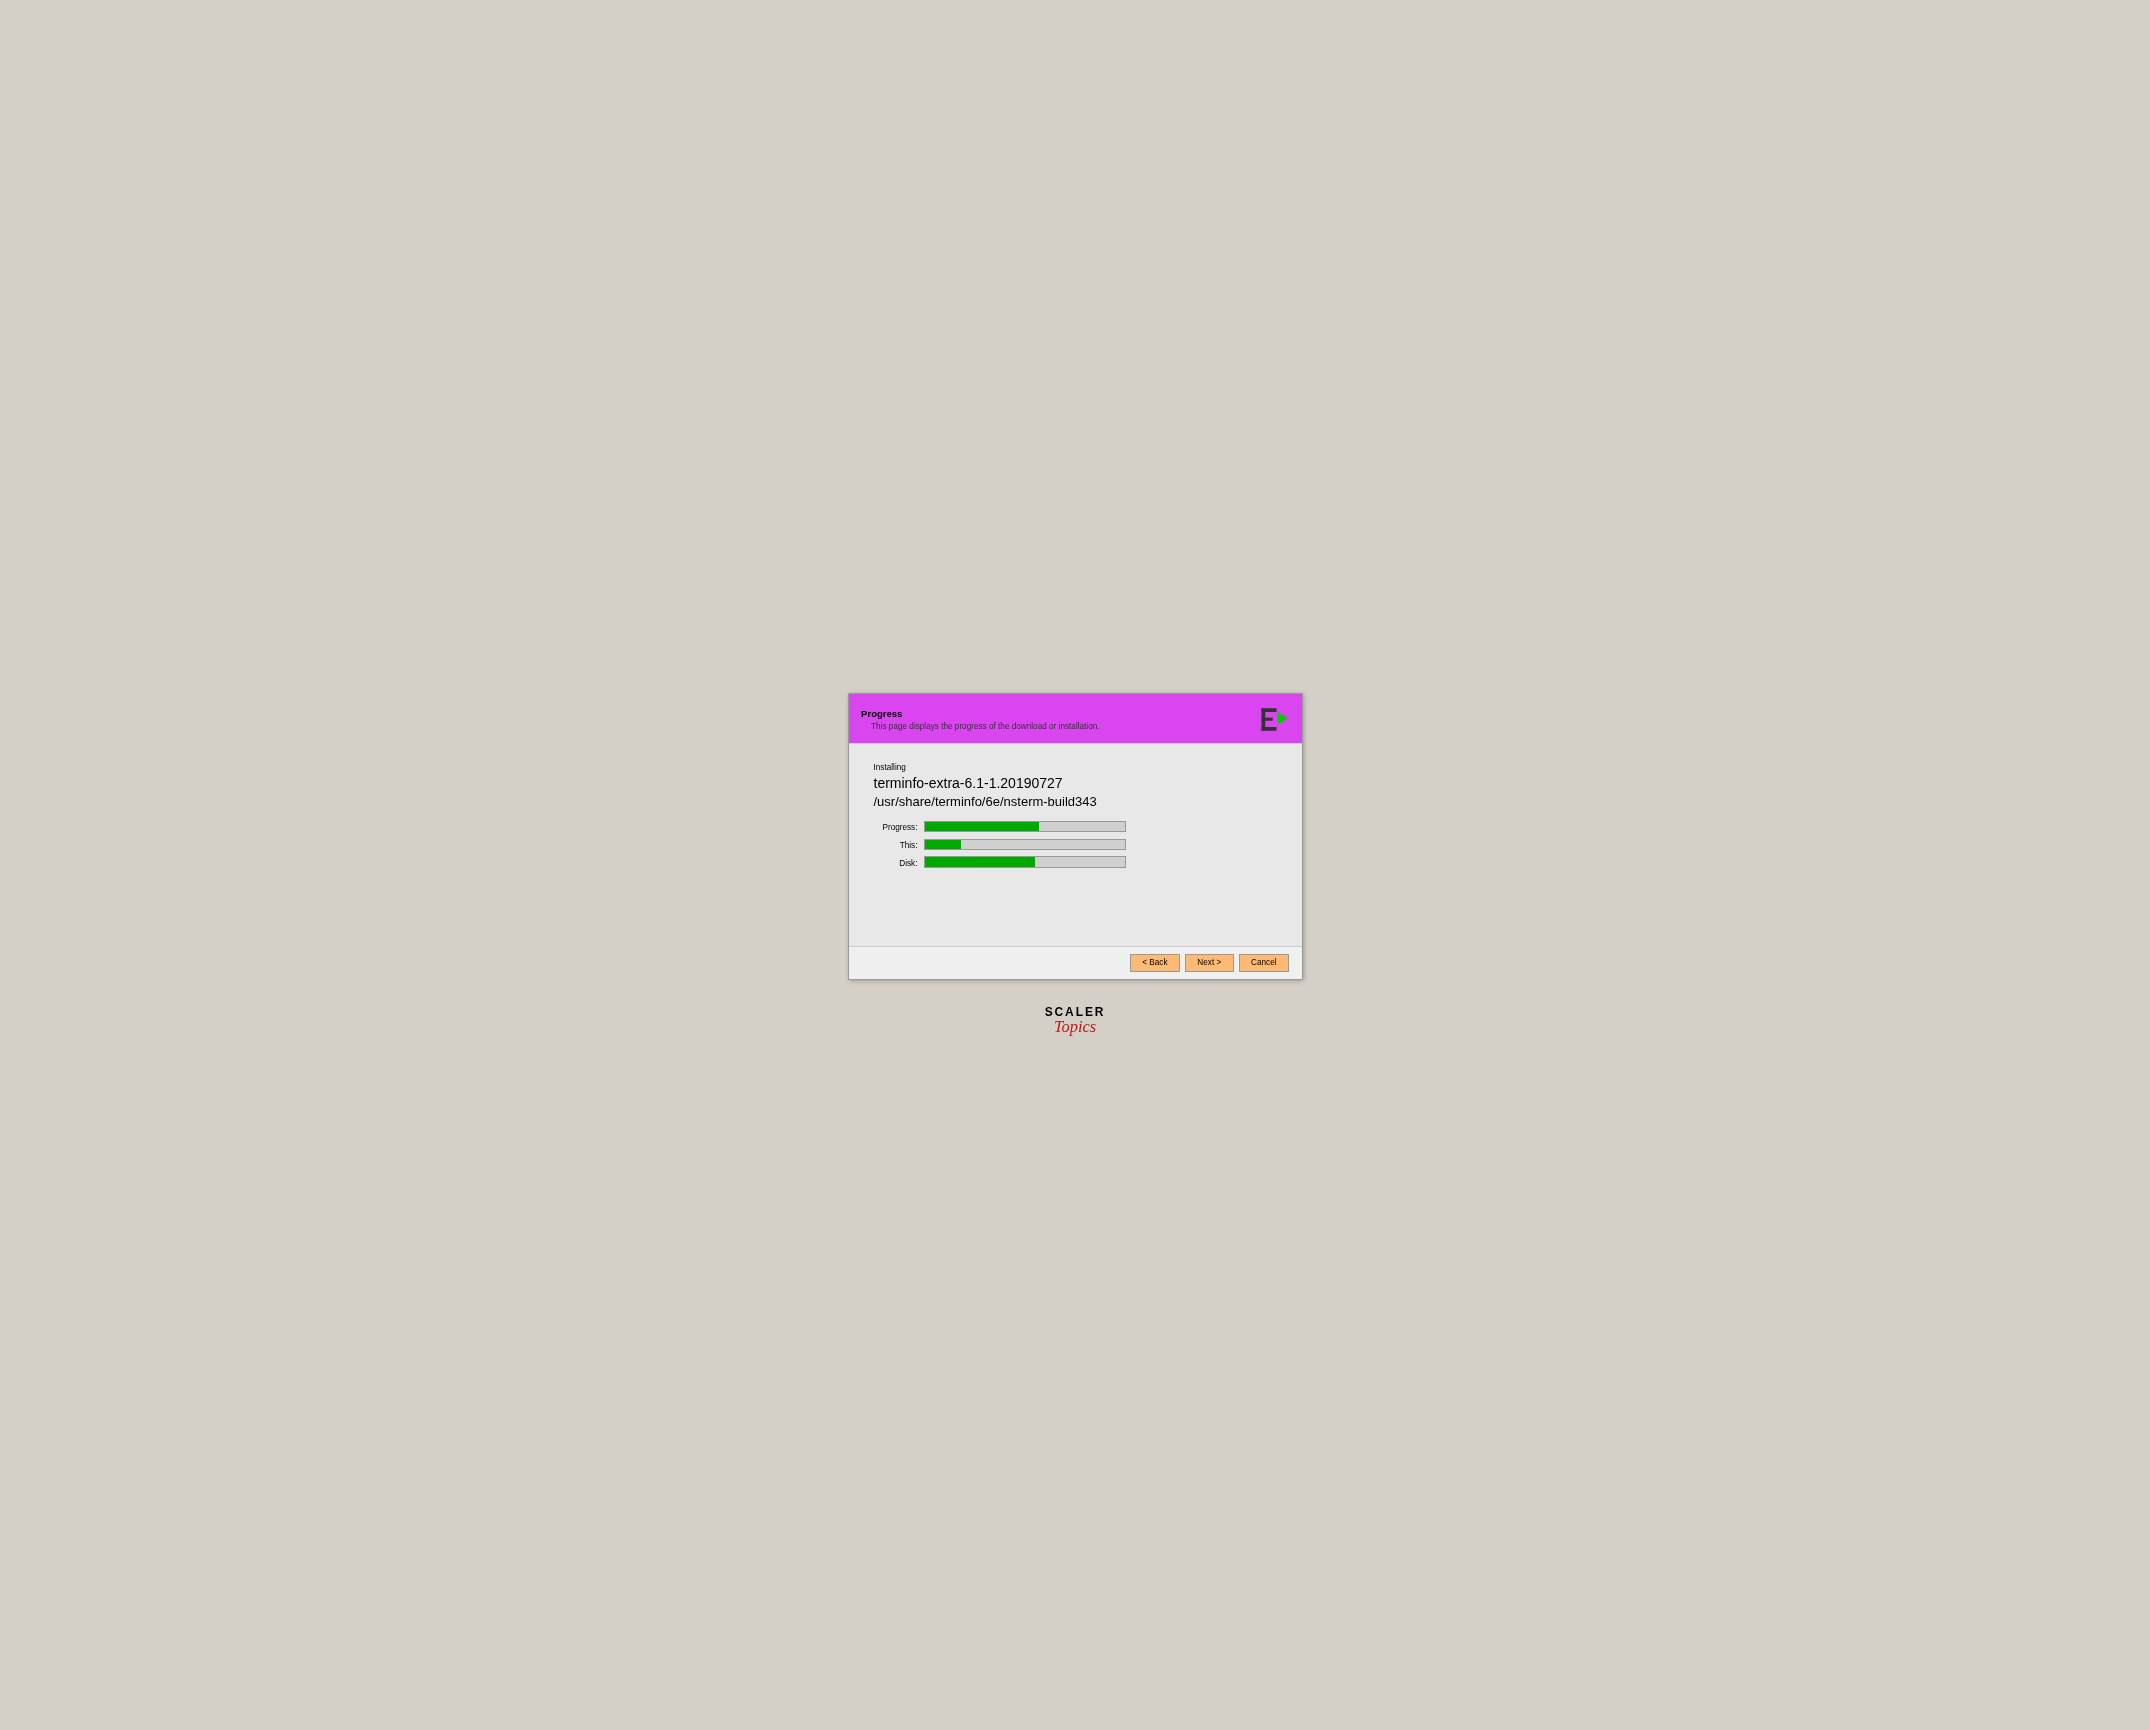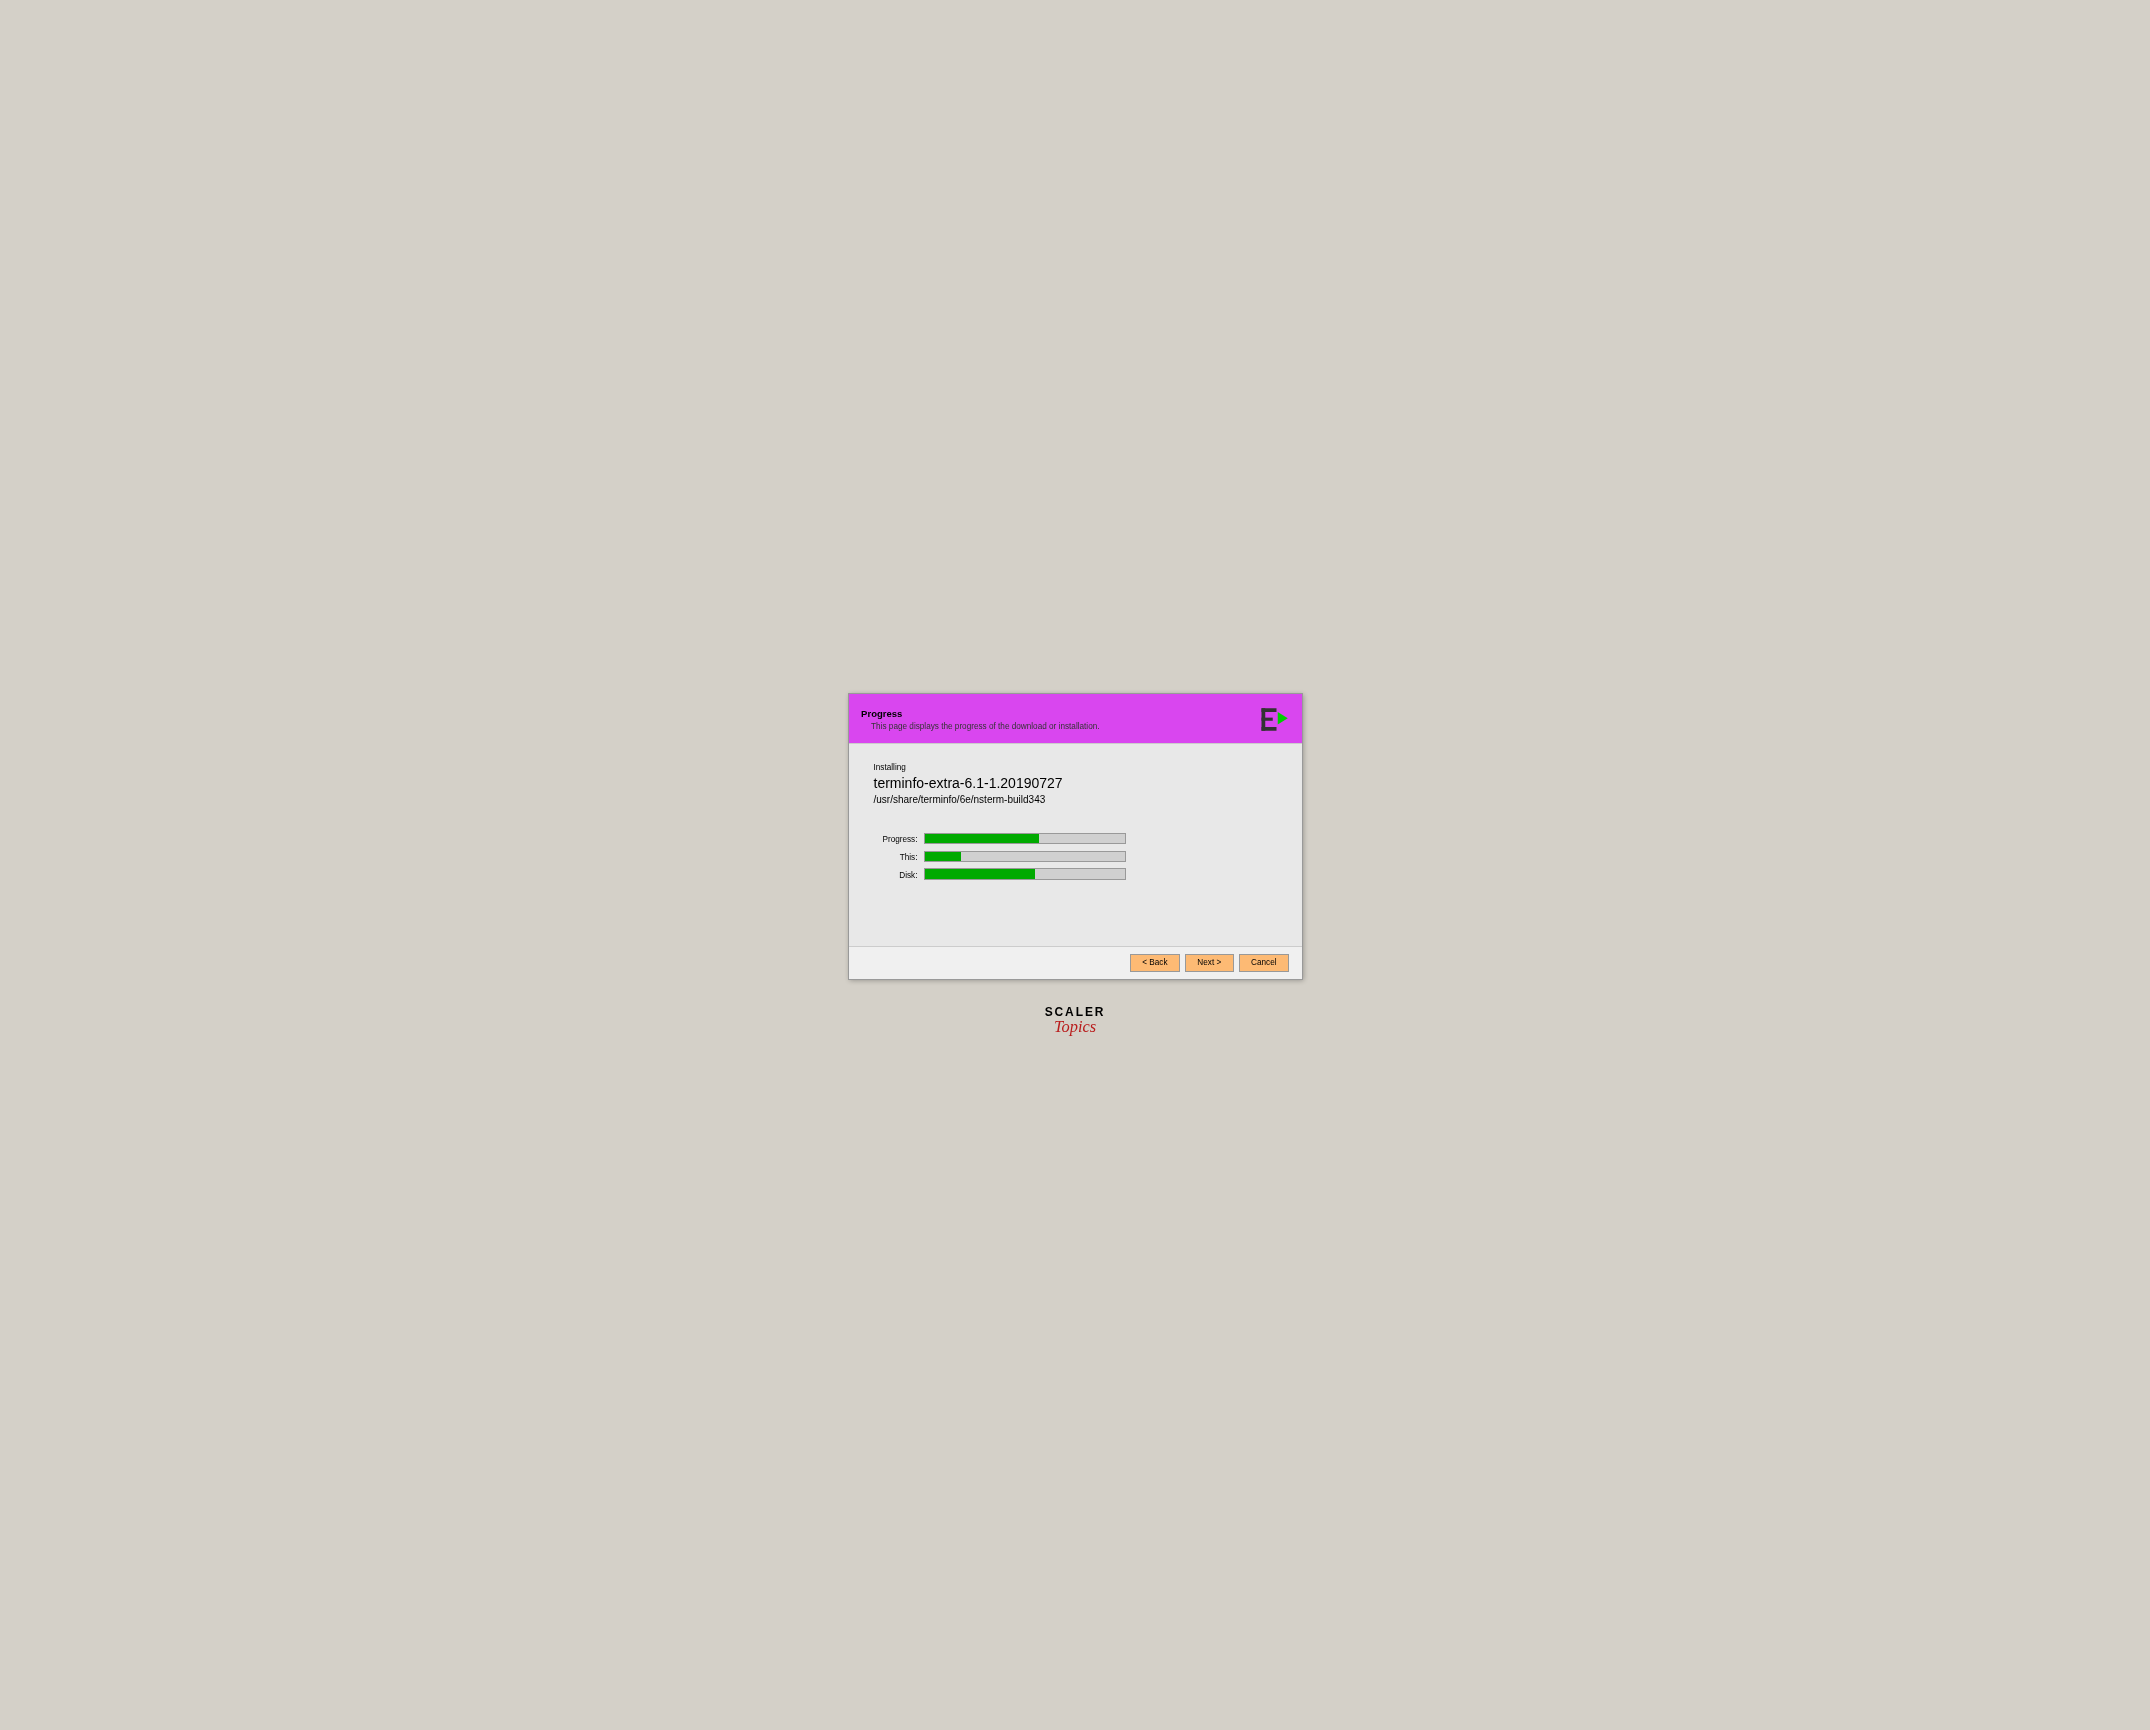--- a/index.html
+++ b/index.html
@@ -80,23 +80,23 @@
       margin-bottom: 3.8px;
     }
 
     .package-name {
       font-size: 14px;
       color: #000;
       margin-bottom: 2.5px;
     }
 
     .file-path {
-      font-size: 10px;
-      color: #000;
-      margin-bottom: 28px;
+      font-size: 13px;
+      color: #000;
+      margin-bottom: 12px;
     }
 
     .progress-section {
       display: flex;
       flex-direction: column;
       gap: 6.3px;
     }
 
     .progress-row {
       display: flex;

